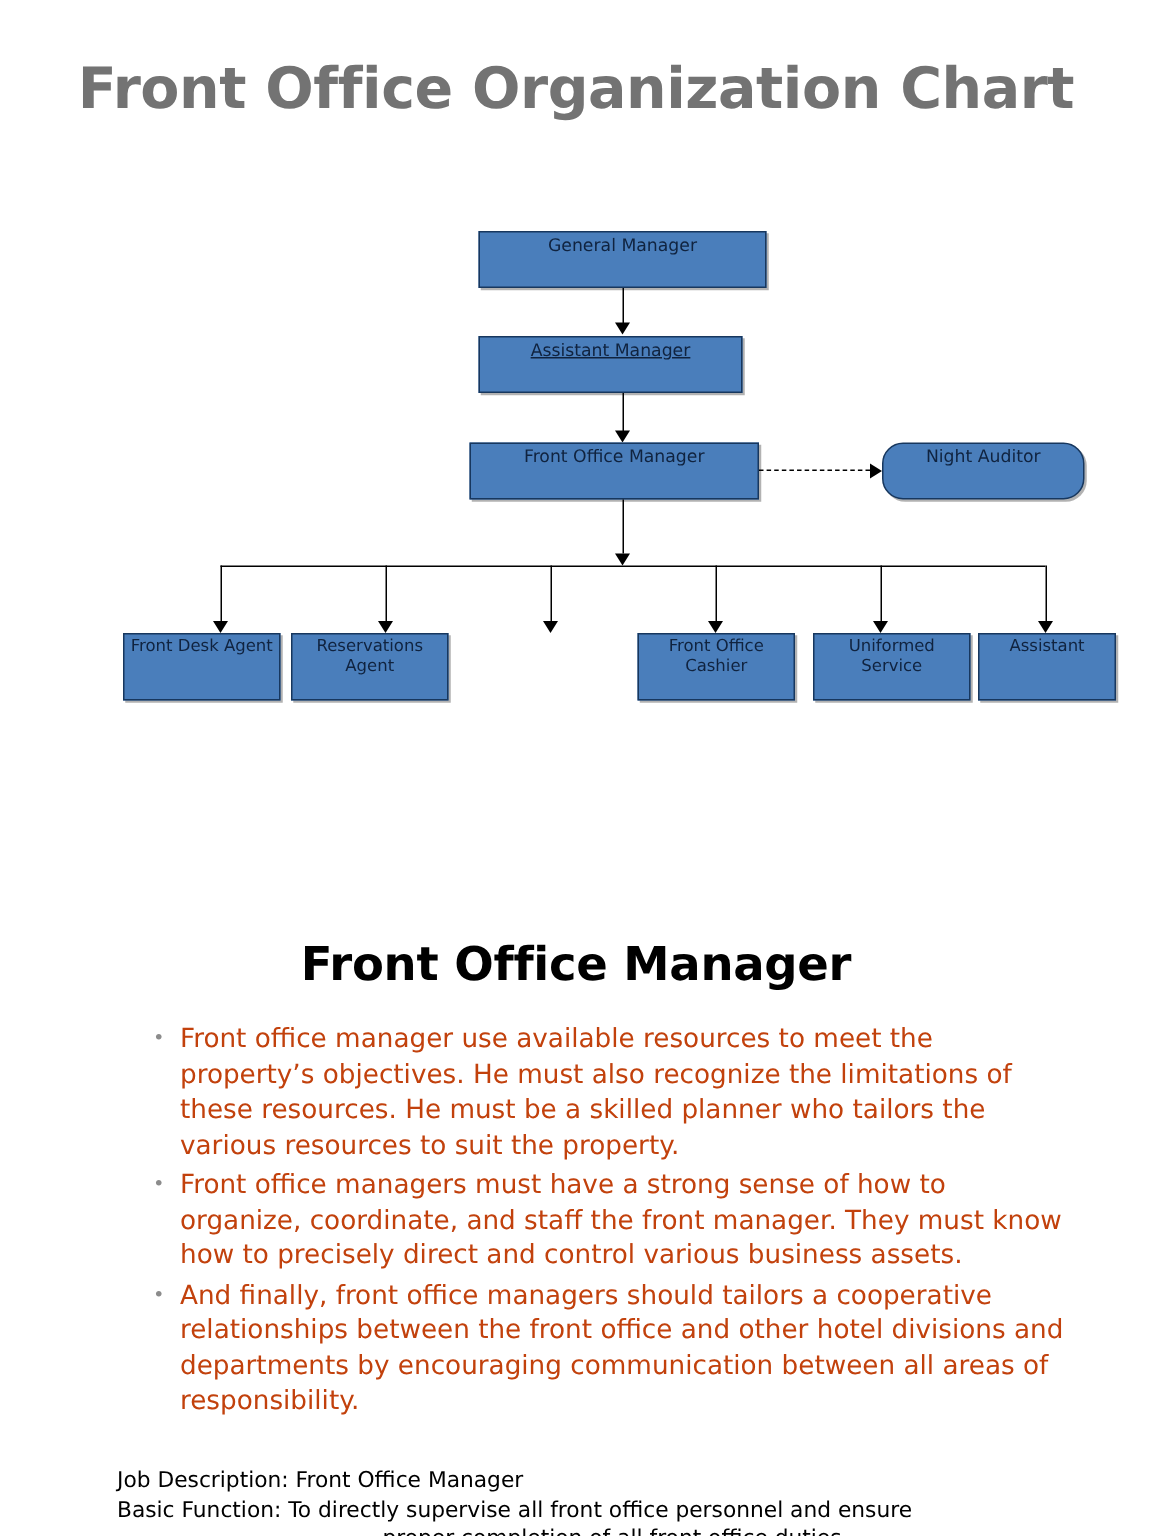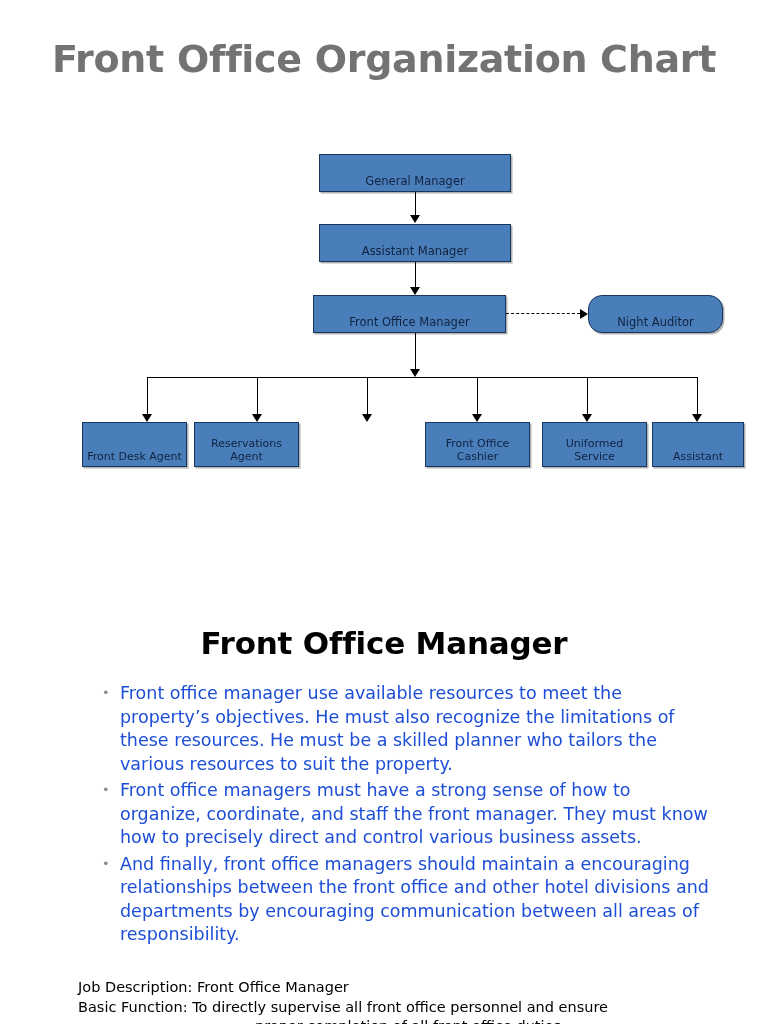--- a/index.html
+++ b/index.html
@@ -34,21 +34,21 @@
     color: #737373;
     letter-spacing: -0.3px;
   }
 
   .node {
     position: absolute;
     background: #4a7ebb;
     border: 1.5px solid #17375e;
     box-sizing: border-box;
     display: flex;
-    align-items: flex-end;
+    align-items: flex-start;
     justify-content: center;
     text-align: center;
     color: #10233f;
     font-size: 11.5px;
     line-height: 1.18;
     padding: 2px 3px;
     box-shadow: 1.5px 1.5px 0 rgba(0,0,0,0.30);
   }
   .node.small { font-size: 11px; }
 
@@ -99,21 +99,21 @@
     color: #000000;
     letter-spacing: -0.2px;
   }
   .bullets {
     position: absolute;
     left: 96px; top: 170px;
     width: 614px;
     margin: 0;
     padding: 0;
     list-style: none;
-    color: #1d4ed8;
+    color: #c2410c;
   }
   .bullets li {
     position: relative;
     padding-left: 24px;
     font-size: 17.5px;
     line-height: 23.5px;
     margin-bottom: 3px;
   }
   .bullets li::before {
     content: "\2022";
@@ -141,21 +141,21 @@
 
   <div class="chart-title">Front Office Organization Chart</div>
 
   <div class="node" style="left:319px; top:154px; width:192px; height:38px;">
     <span>General Manager</span>
   </div>
 
   <div class="vline" style="left:415px; top:192px; height:24px;"></div>
   <div class="arrow-down" style="left:410px; top:215px;"></div>
 
-  <div class="node" style="left:319px; top:224px; width:192px; height:38px;">
+  <div class="node" style="left:319px; top:224px; width:176px; height:38px;text-decoration:underline;">
     <span>Assistant Manager</span>
   </div>
 
   <div class="vline" style="left:415px; top:262px; height:26px;"></div>
   <div class="arrow-down" style="left:410px; top:287px;"></div>
 
   <div class="node" style="left:313px; top:295px; width:193px; height:38px;">
     <span>Front Office Manager</span>
   </div>
 
@@ -207,21 +207,21 @@
 
 </div>
 
 <div id="slide-text">
 
   <div class="section-title">Front Office Manager</div>
 
   <ul class="bullets">
     <li>Front office manager use available resources to meet the property’s objectives. He must also recognize the limitations of these resources. He must be a skilled planner who tailors the various resources to suit the property.</li>
     <li>Front office managers must have a strong sense of how to organize, coordinate, and staff the front manager. They must know how to precisely direct and control various business assets.</li>
-    <li>And finally, front office managers should maintain a encouraging relationships between the front office and other hotel divisions and departments by encouraging communication between all areas of responsibility.</li>
+    <li>And finally, front office managers should tailors a cooperative relationships between the front office and other hotel divisions and departments by encouraging communication between all areas of responsibility.</li>
   </ul>
 
   <div class="footer-block">
     <div>Job Description: Front Office Manager</div>
     <div>Basic Function: To directly supervise all front office personnel and ensure</div>
     <div style="text-align:center;">proper completion of all front office duties</div>
   </div>
 
 </div>
 

